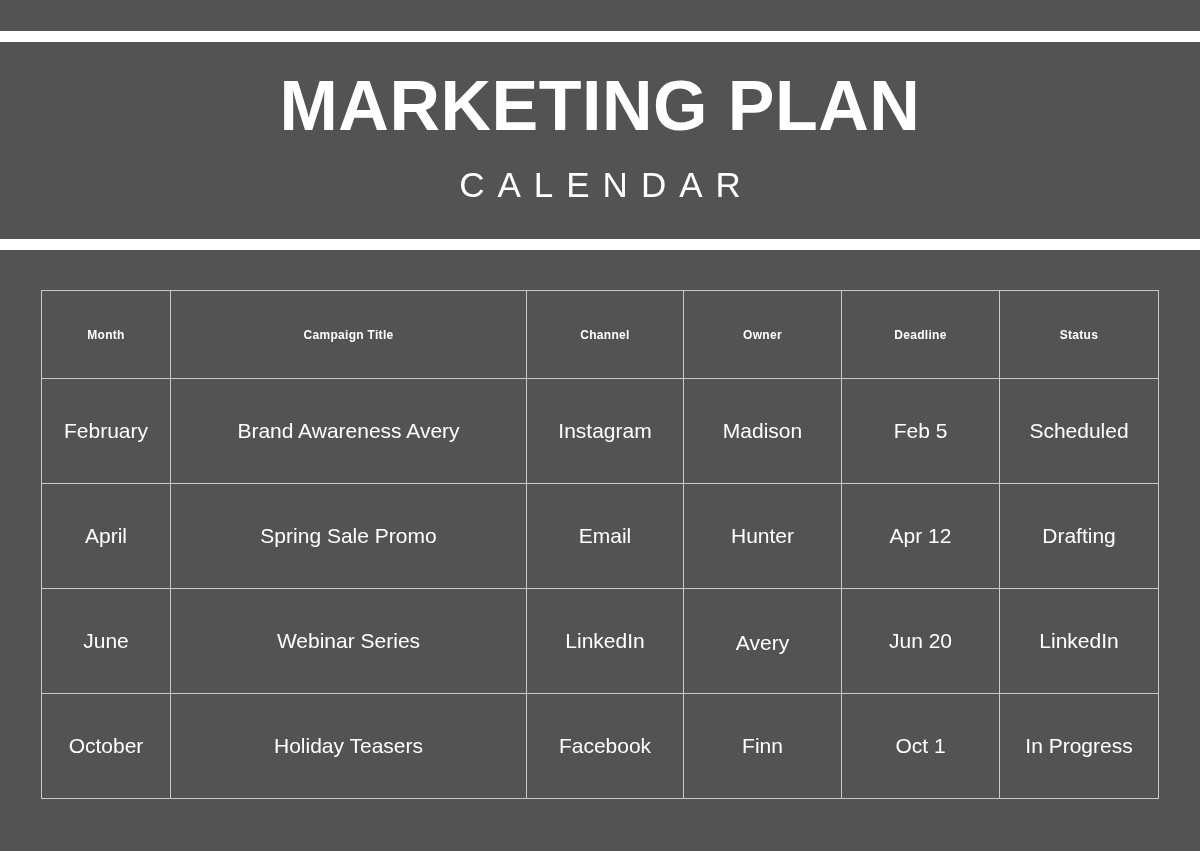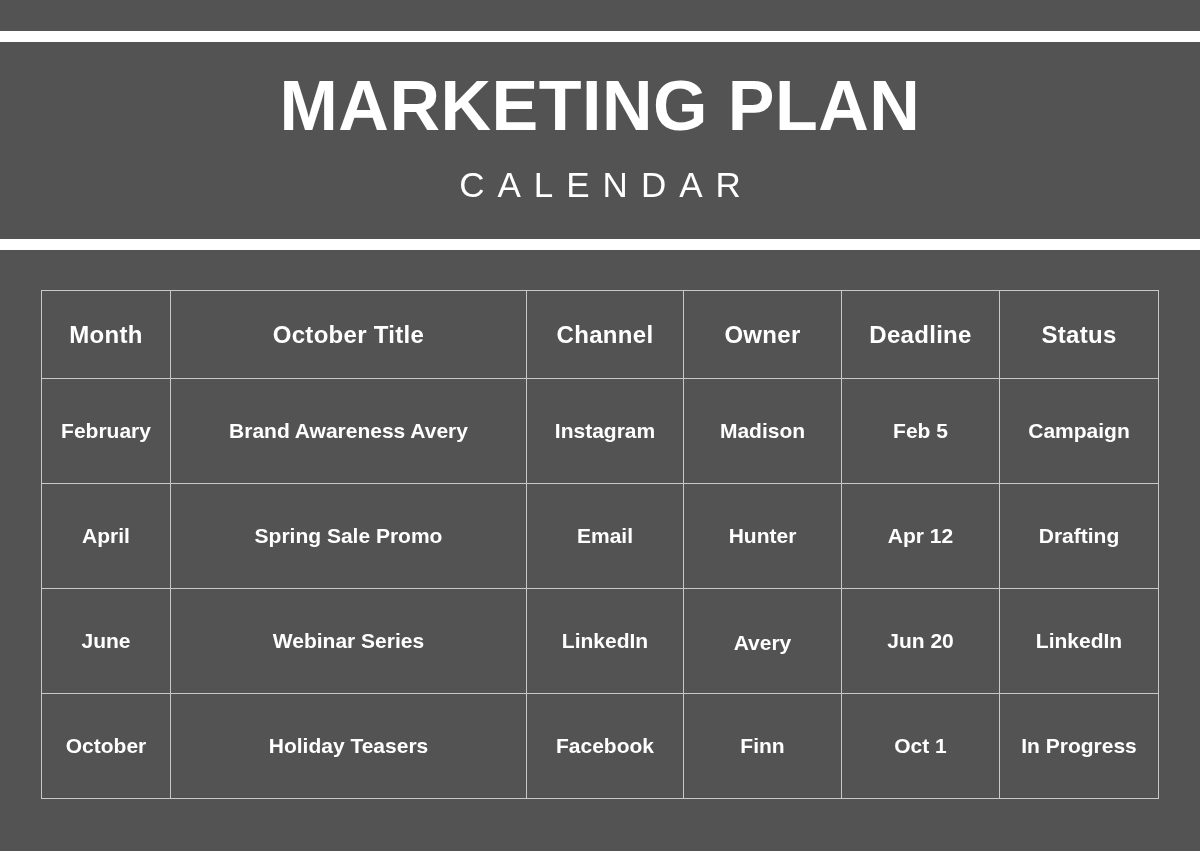--- a/index.html
+++ b/index.html
@@ -100,27 +100,27 @@
     text-align: center;
     vertical-align: middle;
     padding: 4px 6px;
     box-sizing: border-box;
     overflow-wrap: break-word;
     word-break: break-word;
   }
 
   table.cal th {
     font-weight: 700;
-    font-size: 24px;
+    font-size: 12px;
     letter-spacing: 0.3px;
     height: 88px;
   }
 
   table.cal td {
-    font-weight: 700;
+    font-weight: 400;
     font-size: 21px;
     line-height: 1.35;
     height: 105px;
   }
 
   
   .col-month    { width: 129px; }
   .col-campaign { width: 356px; }
   .col-channel  { width: 157px; }
   .col-owner    { width: 158px; }
@@ -150,35 +150,35 @@
         <col class="col-month">
         <col class="col-campaign">
         <col class="col-channel">
         <col class="col-owner">
         <col class="col-deadline">
         <col class="col-status">
       </colgroup>
       <thead>
         <tr>
           <th>Month</th>
-          <th>October Title</th>
+          <th>Campaign Title</th>
           <th>Channel</th>
           <th>Owner</th>
           <th>Deadline</th>
           <th>Status</th>
         </tr>
       </thead>
       <tbody>
         <tr>
           <td>February</td>
           <td>Brand Awareness Avery</td>
           <td>Instagram</td>
           <td>Madison</td>
           <td>Feb 5</td>
-          <td>Campaign</td>
+          <td>Scheduled</td>
         </tr>
         <tr>
           <td>April</td>
           <td>Spring Sale Promo</td>
           <td>Email</td>
           <td>Hunter</td>
           <td>Apr 12</td>
           <td>Drafting</td>
         </tr>
         <tr>

